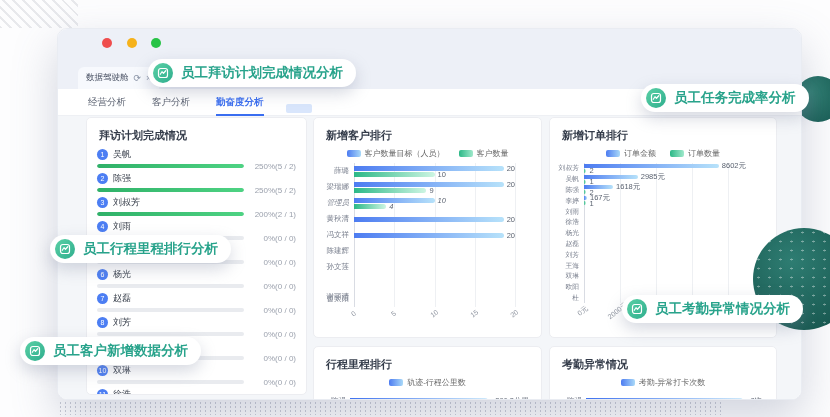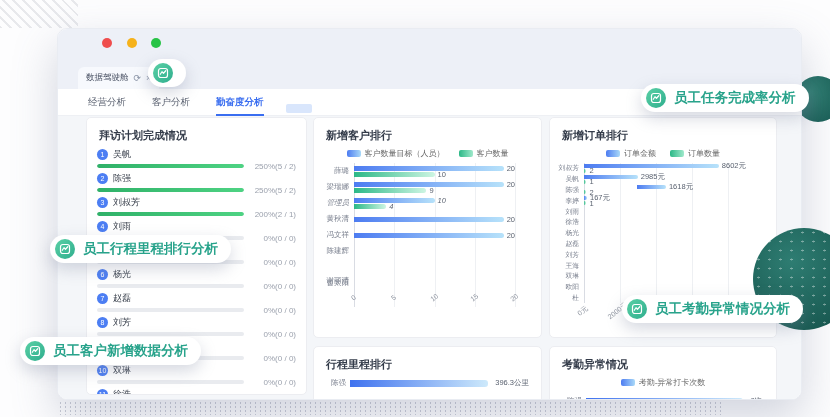--- a/index.html
+++ b/index.html
@@ -332,40 +332,50 @@
                   <div class="hbar blue" style="height: 100%; width: 100%;"></div>
                   <span class="bval">20</span>
                 </div>
               </div>
             </div>
             <div class="hc-row" style="height: 16px;">
               <span class="hc-cat" style="font-size: 7.5px;">陈建辉</span>
               <div class="hc-lines"></div>
             </div>
             <div class="hc-row" style="height: 16px;">
+              <span class="hc-cat" style="font-size: 7.5px;">孙文莲</span>
+              <div class="hc-lines"></div>
+            </div>
+            <div class="hc-row" style="height: 16px;">
               <span class="hc-cat" style="font-size: 7.5px; margin-top: 28px;">谢丽清</span>
               <div class="hc-lines"></div>
             </div>
             <div class="hc-row" style="height: 16px;">
               <span class="hc-cat" style="font-size: 7.5px;">曾太阳</span>
               <div class="hc-lines"></div>
             </div>
             <div class="hc-ticks">
               <span class="tick" style="left: 0%;">0</span>
               <span class="tick" style="left: 25%;">5</span>
               <span class="tick" style="left: 50%;">10</span>
               <span class="tick" style="left: 75%;">15</span>
               <span class="tick" style="left: 100%;">20</span>
             </div>
           </div>
         </div>
     </section>
 
     <section class="card card-midbot">
       <h3>行程里程排行</h3>
+      <div class="legend" id="legendMileage">
+          <span class="litem">
+            <span class="sw blue"></span>
+            <span>轨迹-行程公里数</span>
+          </span>
+        </div>
       <div id="chartMileage">
           <div class="single-row">
             <span class="s-cat">陈强</span>
             <div class="s-bar" style="width: 77.3729%;"></div>
             <span class="s-val">396.3公里</span>
           </div>
         </div>
     </section>
 
     <section class="card card-righttop">
@@ -411,21 +421,21 @@
                 </div>
                 <div class="bar-line" style="height: 4px;">
                   <div class="hbar green" style="height: 100%; width: 1.5%;"></div>
                   <span class="bval">1</span>
                 </div>
               </div>
             </div>
             <div class="hc-row" style="height: 10.8px;">
               <span class="hc-cat" style="font-size: 6.8px;">陈强</span>
               <div class="hc-lines">
-                <div class="bar-line" style="height: 4px; justify-content: center;">
+                <div class="bar-line" style="height: 4px;">
                   <div class="hbar blue" style="height: 100%; width: 17.9778%;"></div>
                   <span class="bval">1618元</span>
                 </div>
                 <div class="bar-line" style="height: 4px;">
                   <div class="hbar green" style="height: 100%; width: 1.5%;"></div>
                   <span class="bval">2</span>
                 </div>
               </div>
             </div>
             <div class="hc-row" style="height: 10.8px;">
@@ -509,20 +519,21 @@
   <div class="blob blob-mid"></div>
   <div class="decor-noise"></div>
 
   <div class="badge b1">
     <span class="bicon">
       <svg viewBox="0 0 24 24" width="12" height="12">
           <rect x="3" y="3" width="18" height="18" rx="4.5" fill="none" stroke="#fff" stroke-width="2.4"></rect>
           <polyline points="6.5,14.5 10,9.5 13,12.5 17.5,7.5" fill="none" stroke="#fff" stroke-width="2.4" stroke-linecap="round" stroke-linejoin="round"></polyline>
         </svg>
     </span>
+    <span class="blabel">员工拜访计划完成情况分析</span>
   </div>
   <div class="badge b3">
     <span class="bicon">
       <svg viewBox="0 0 24 24" width="12" height="12">
           <rect x="3" y="3" width="18" height="18" rx="4.5" fill="none" stroke="#fff" stroke-width="2.4"></rect>
           <polyline points="6.5,14.5 10,9.5 13,12.5 17.5,7.5" fill="none" stroke="#fff" stroke-width="2.4" stroke-linecap="round" stroke-linejoin="round"></polyline>
         </svg>
     </span>
     <span class="blabel">员工行程里程排行分析</span>
   </div>

